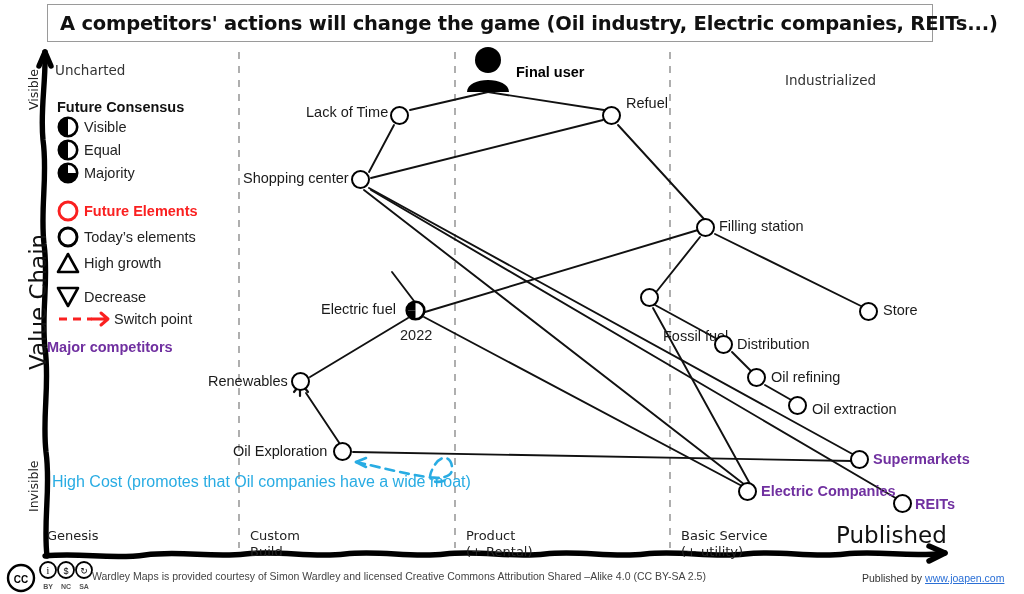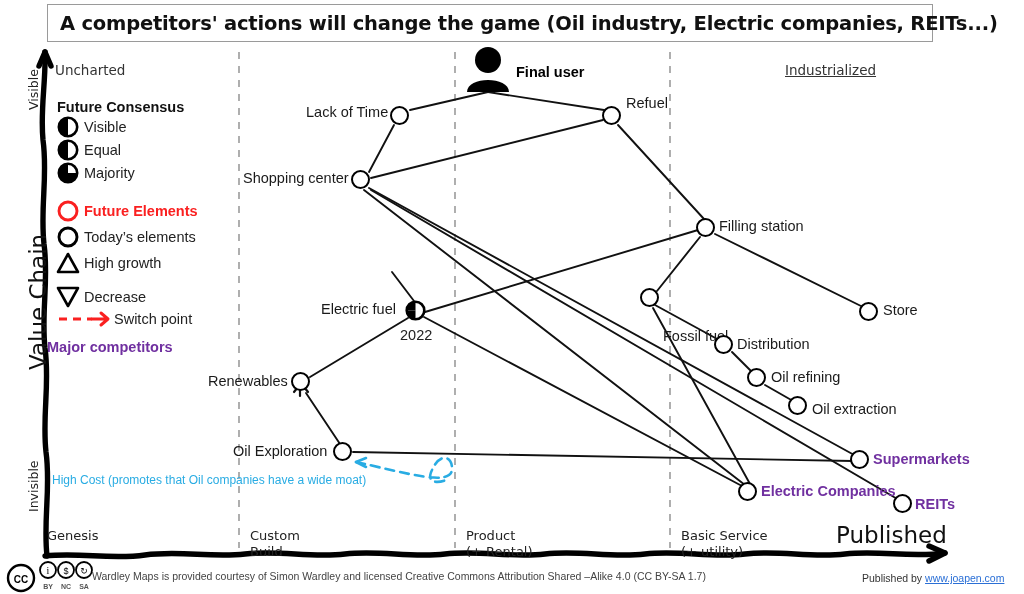--- a/index.html
+++ b/index.html
@@ -54,21 +54,21 @@
   }
   .nlabel{
     font-size:14.5px;color:#1a1a1a;white-space:nowrap;
     font-family:"Liberation Sans",sans-serif;
   }
   .nlabel.purple{color:#7030a0;font-weight:bold;}
   .nlabel.bold{font-weight:bold;color:#000;}
   .sub-year{font-size:14.5px;color:#222;font-family:"Liberation Sans",sans-serif;}
 
   .note-cyan{
-    font-size:12px;color:#29ace3;white-space:nowrap;
+    font-size:16px;color:#29ace3;white-space:nowrap;
     font-family:"Liberation Sans",sans-serif;
   }
 
   
   .footer-txt{
     font-size:10.5px;color:#444;font-family:"Liberation Sans",sans-serif;white-space:nowrap;
   }
   .footer-pub{font-size:10.5px;color:#333;font-family:"Liberation Sans",sans-serif;white-space:nowrap;}
   .footer-link{color:#2a6fd6;text-decoration:underline;}
 </style>
@@ -201,21 +201,21 @@
 
   <div class="abs stage-lbl" style="left:47px;top:528px;">Genesis</div>
   <div class="abs stage-lbl" style="left:250px;top:528px;">Custom
 Build</div>
   <div class="abs stage-lbl" style="left:466px;top:528px;">Product
 (+ Rental)</div>
   <div class="abs stage-lbl" style="left:681px;top:528px;">Basic Service
 (+ utility)</div>
 
   <div class="abs corner-lbl" style="left:55px;top:62px;">Uncharted</div>
-  <div class="abs corner-lbl" style="left:785px;top:62px;text-decoration:underline;">Industrialized</div>
+  <div class="abs corner-lbl" style="left:785px;top:72px;">Industrialized</div>
 
   <div class="abs legend-title">Future Consensus</div>
 
   <div class="abs" style="left:84px;top:118px;">
     <span class="lg-txt">Visible</span>
   </div>
   <div class="abs" style="left:84px;top:141px;">
     <span class="lg-txt">Equal</span>
   </div>
   <div class="abs" style="left:84px;top:164px;">
@@ -288,18 +288,18 @@
   <div class="abs nlabel purple" style="left:873px;top:451px;">Supermarkets</div>
 
   <div class="abs node" style="left:738px;top:482px;"></div>
   <div class="abs nlabel purple" style="left:761px;top:483px;">Electric Companies</div>
 
   <div class="abs node" style="left:893px;top:494px;"></div>
   <div class="abs nlabel purple" style="left:915px;top:496px;">REITs</div>
 
   <div class="abs note-cyan" style="left:52px;top:473px;">High Cost (promotes that Oil companies have a wide moat)</div>
 
-  <div class="abs footer-txt" style="left:92px;top:570px;">Wardley Maps is provided courtesy of Simon Wardley and licensed  Creative Commons Attribution Shared –Alike 4.0 (CC BY-SA 1.7)</div>
+  <div class="abs footer-txt" style="left:92px;top:570px;">Wardley Maps is provided courtesy of Simon Wardley and licensed  Creative Commons Attribution Shared –Alike 4.0 (CC BY-SA 2.5)</div>
   <div class="abs footer-pub" style="left:862px;top:572px;">
     <span>Published by </span><span class="footer-link">www.joapen.com</span>
   </div>
 
 </div>
 
 </body></html>

